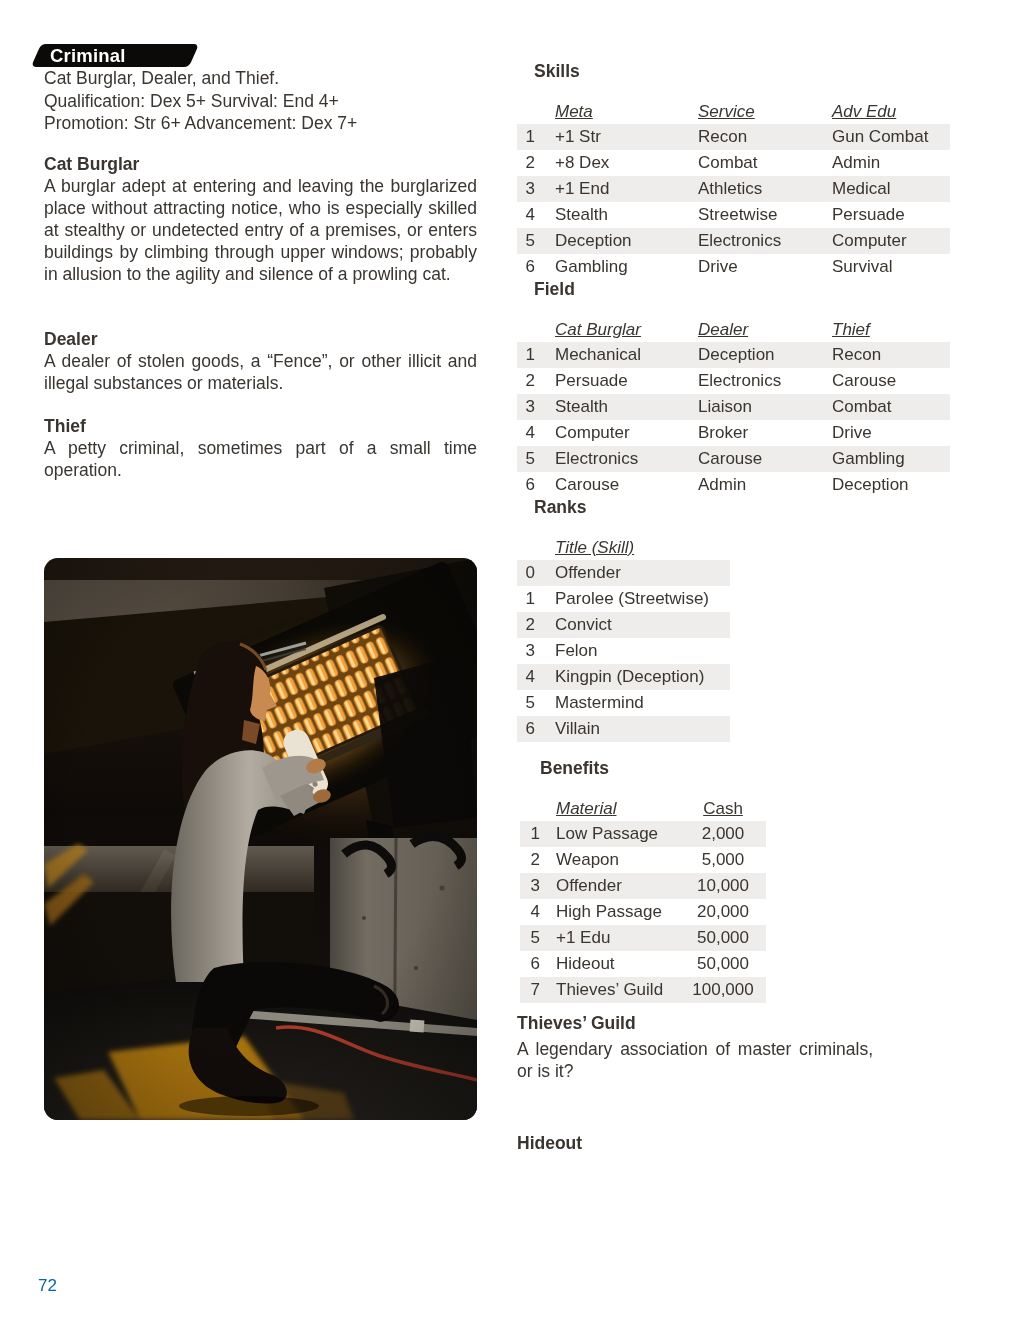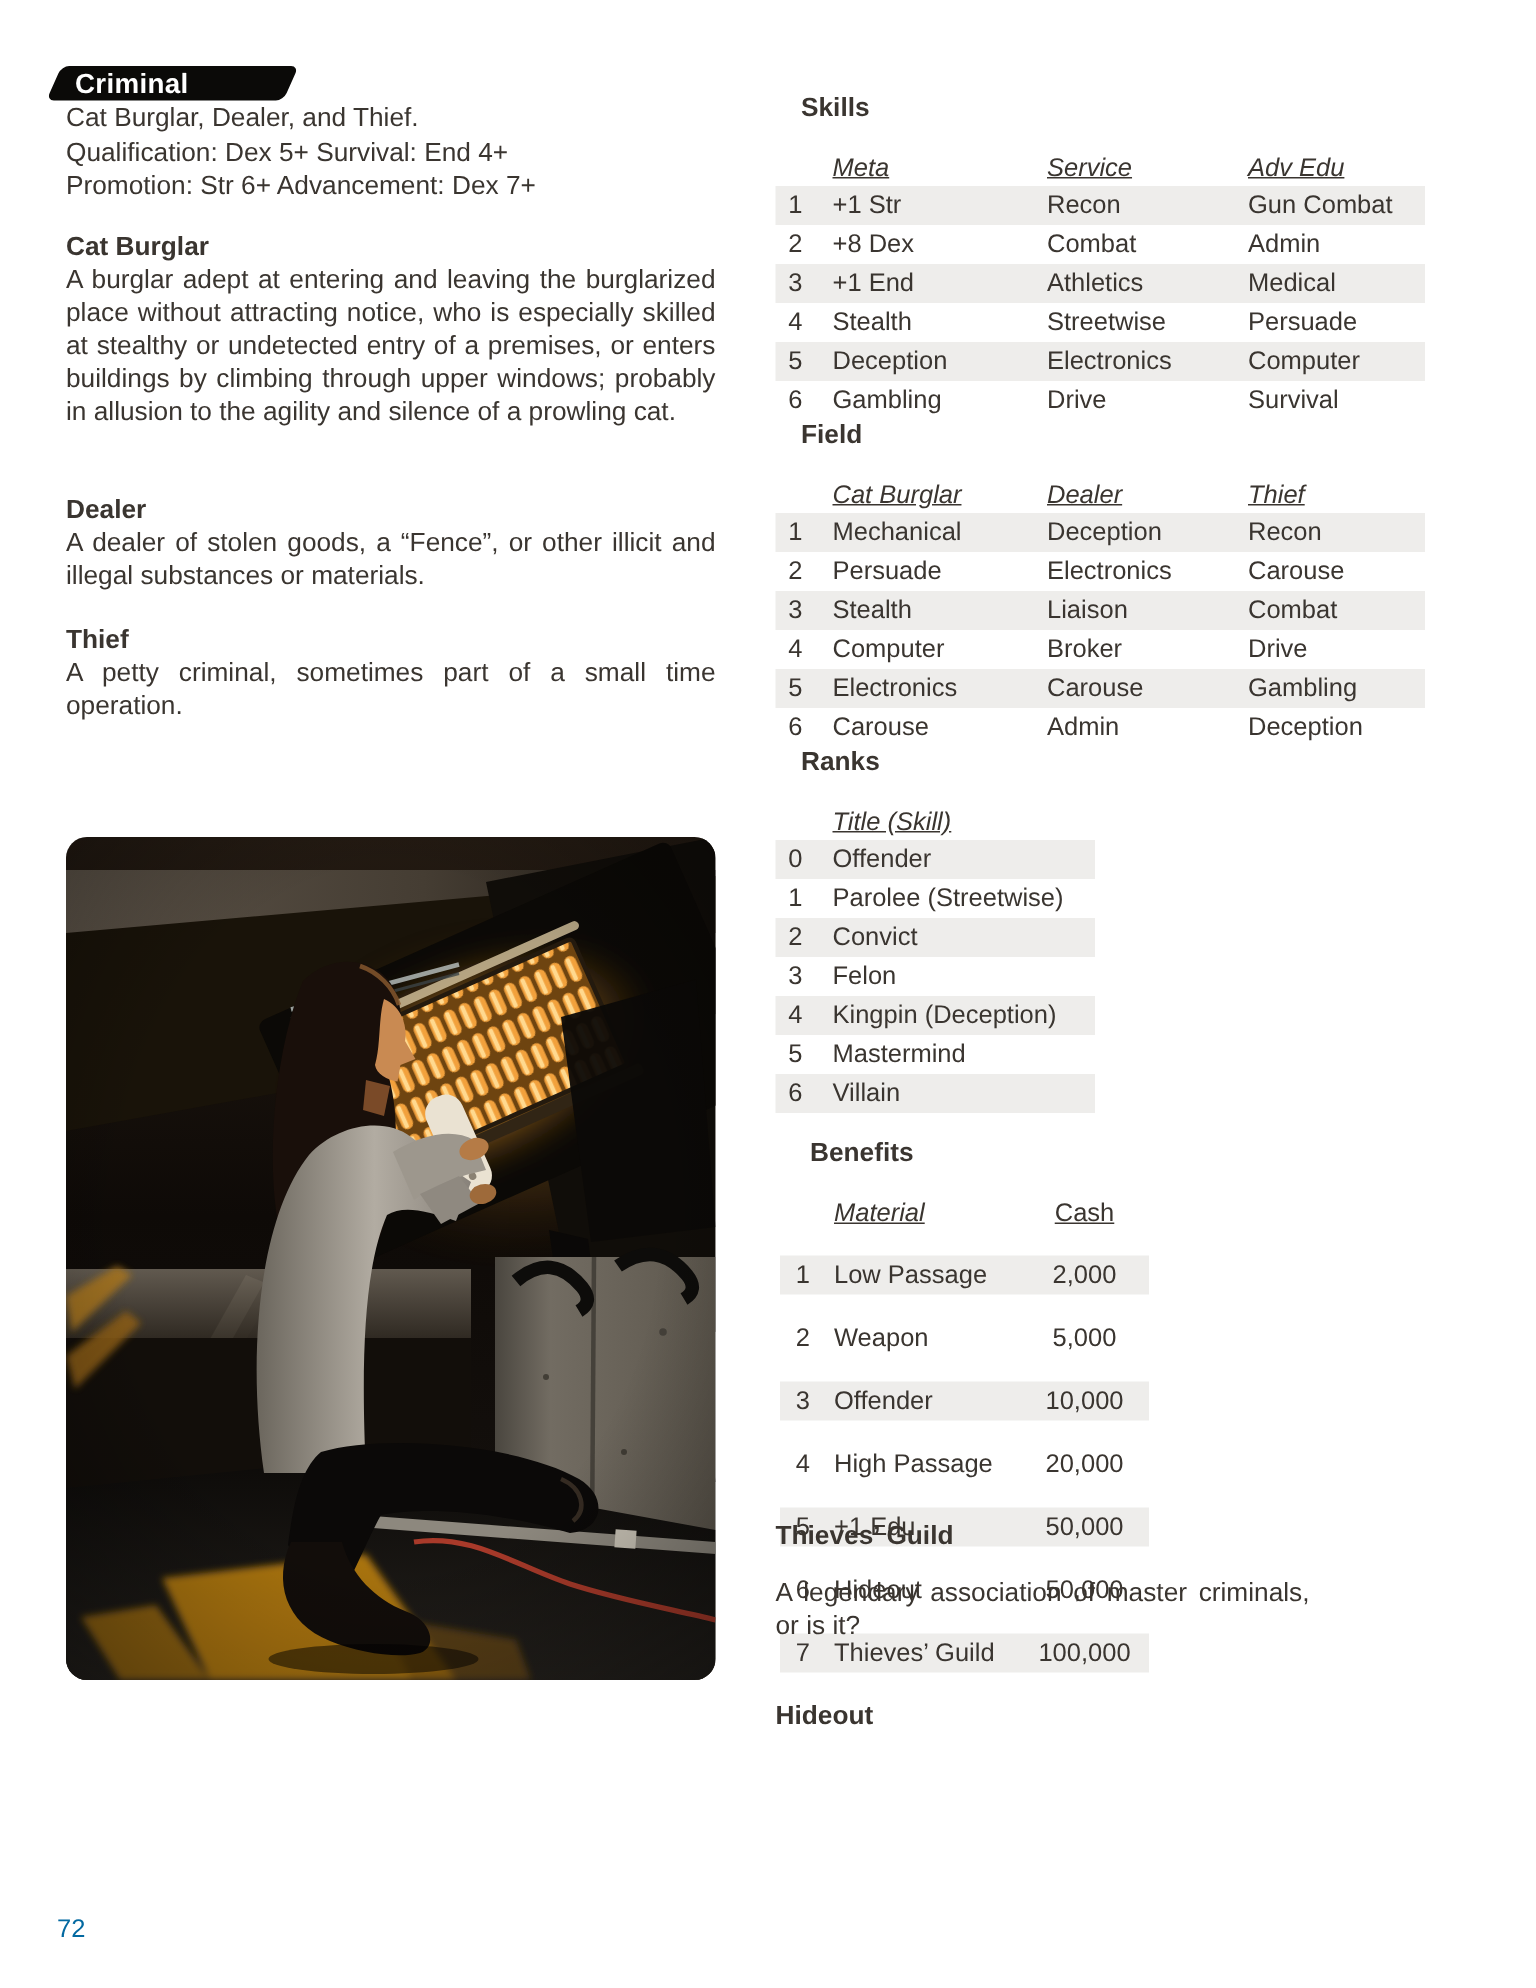--- a/index.html
+++ b/index.html
@@ -24,33 +24,33 @@
   .h4{font-size:17.5px;font-weight:700;margin:0;line-height:22px;}
   #intro div{line-height:22.5px;}
 
   
   .tblock{position:absolute;left:517px;width:433px;font-size:17px;}
   .tblock h3{margin:17px;font-size:17.5px;font-weight:700;line-height:21px;height:21px;}
   .thead{display:grid;align-items:center;height:25px;}
   .trow{display:grid;align-items:center;height:26px;}
   .g3{grid-template-columns:22px 143px 134px auto;}
   .g1{grid-template-columns:22px auto;width:213px;}
-  .gb{grid-template-columns:24px 136px 86px;width:246px;margin-top:16px;}
+  .gb{grid-template-columns:24px 136px 86px;width:246px;}
   .tnum{text-align:right;padding-right:4px;}
   .tcell{padding-left:16px;}
   .gb .tcell{padding-left:12px;}
   .hcell{padding-left:16px;font-style:italic;text-decoration:underline;}
   .gb .hcell{padding-left:12px;}
   .hcash{text-align:center;text-decoration:underline;}
   .ccash{text-align:center;}
   .stripe{background:#eeedeb;}
 
   
   .nblock{position:absolute;left:517px;width:356px;font-size:17.5px;line-height:22px;}
-  .nblock p{margin:16px 0 0 0;text-align:justify;}
+  .nblock p{margin:4px 0 0 0;text-align:justify;}
 
   
   .photo{position:absolute;left:44px;top:558px;width:433px;height:562px;}
 
   
   .pagenum{position:absolute;left:38px;top:1276px;font-size:17px;color:#0369a1;}
 </style>
 </head>
 <body>
 

